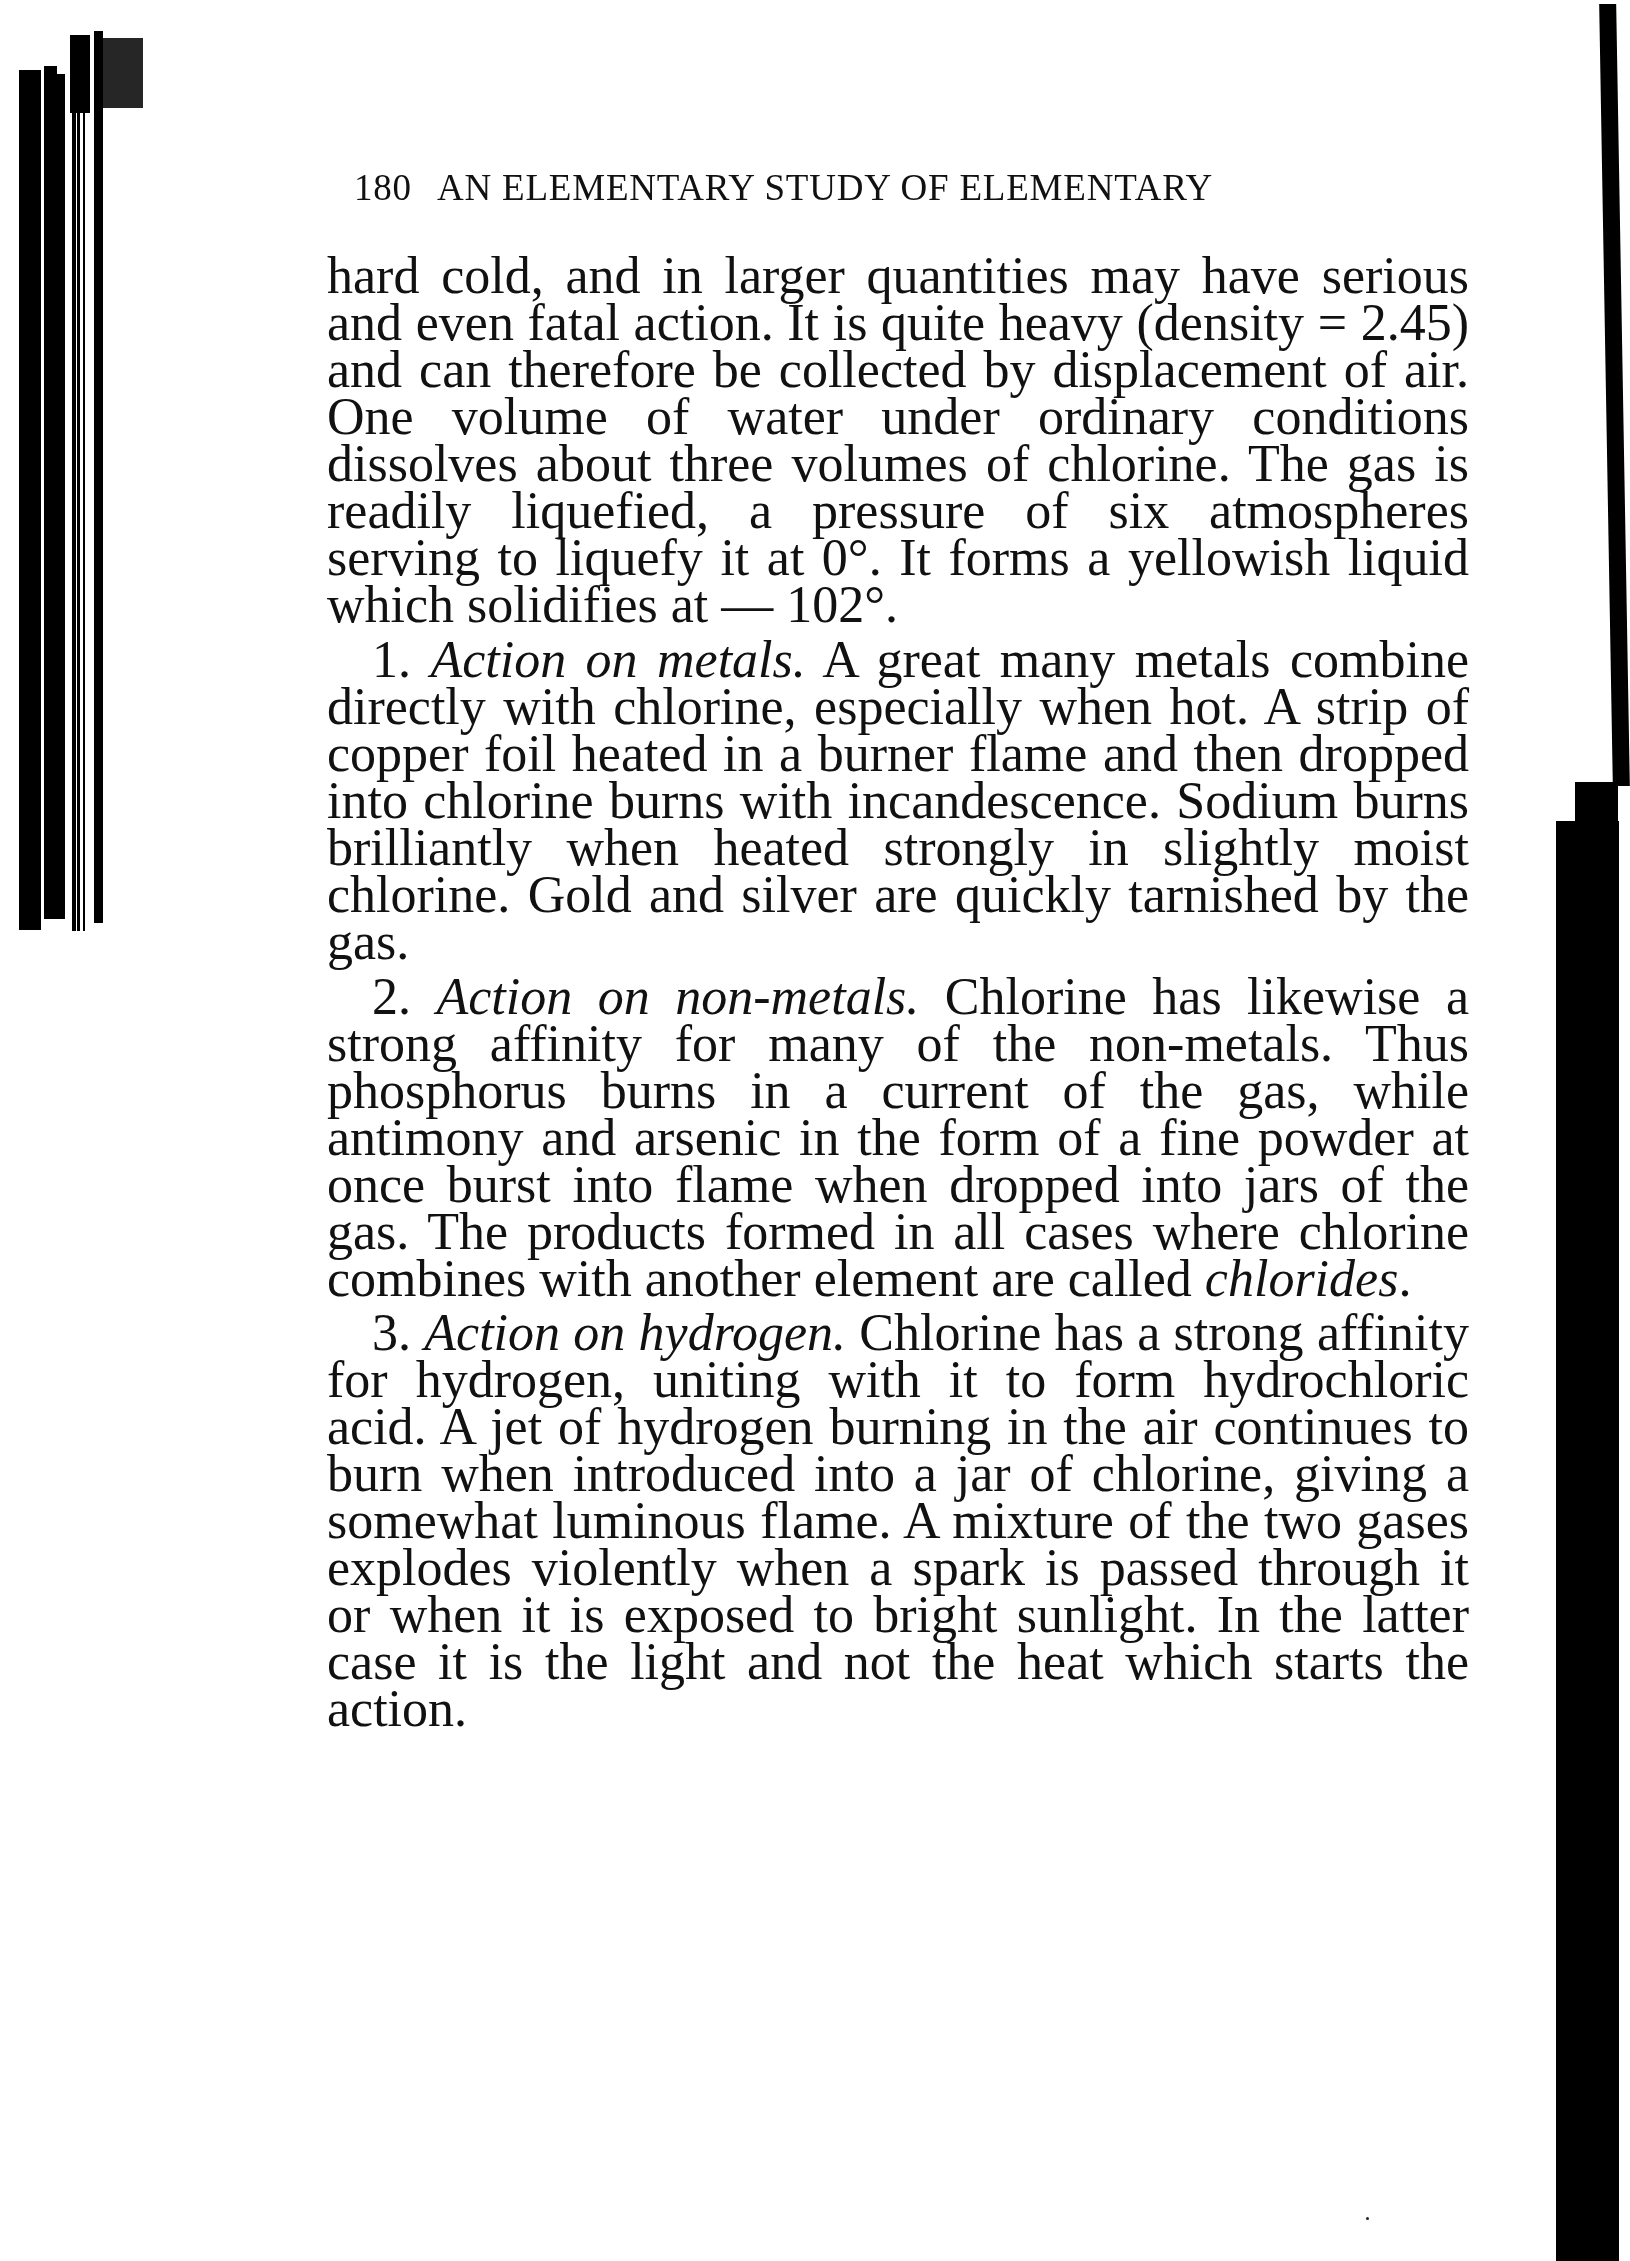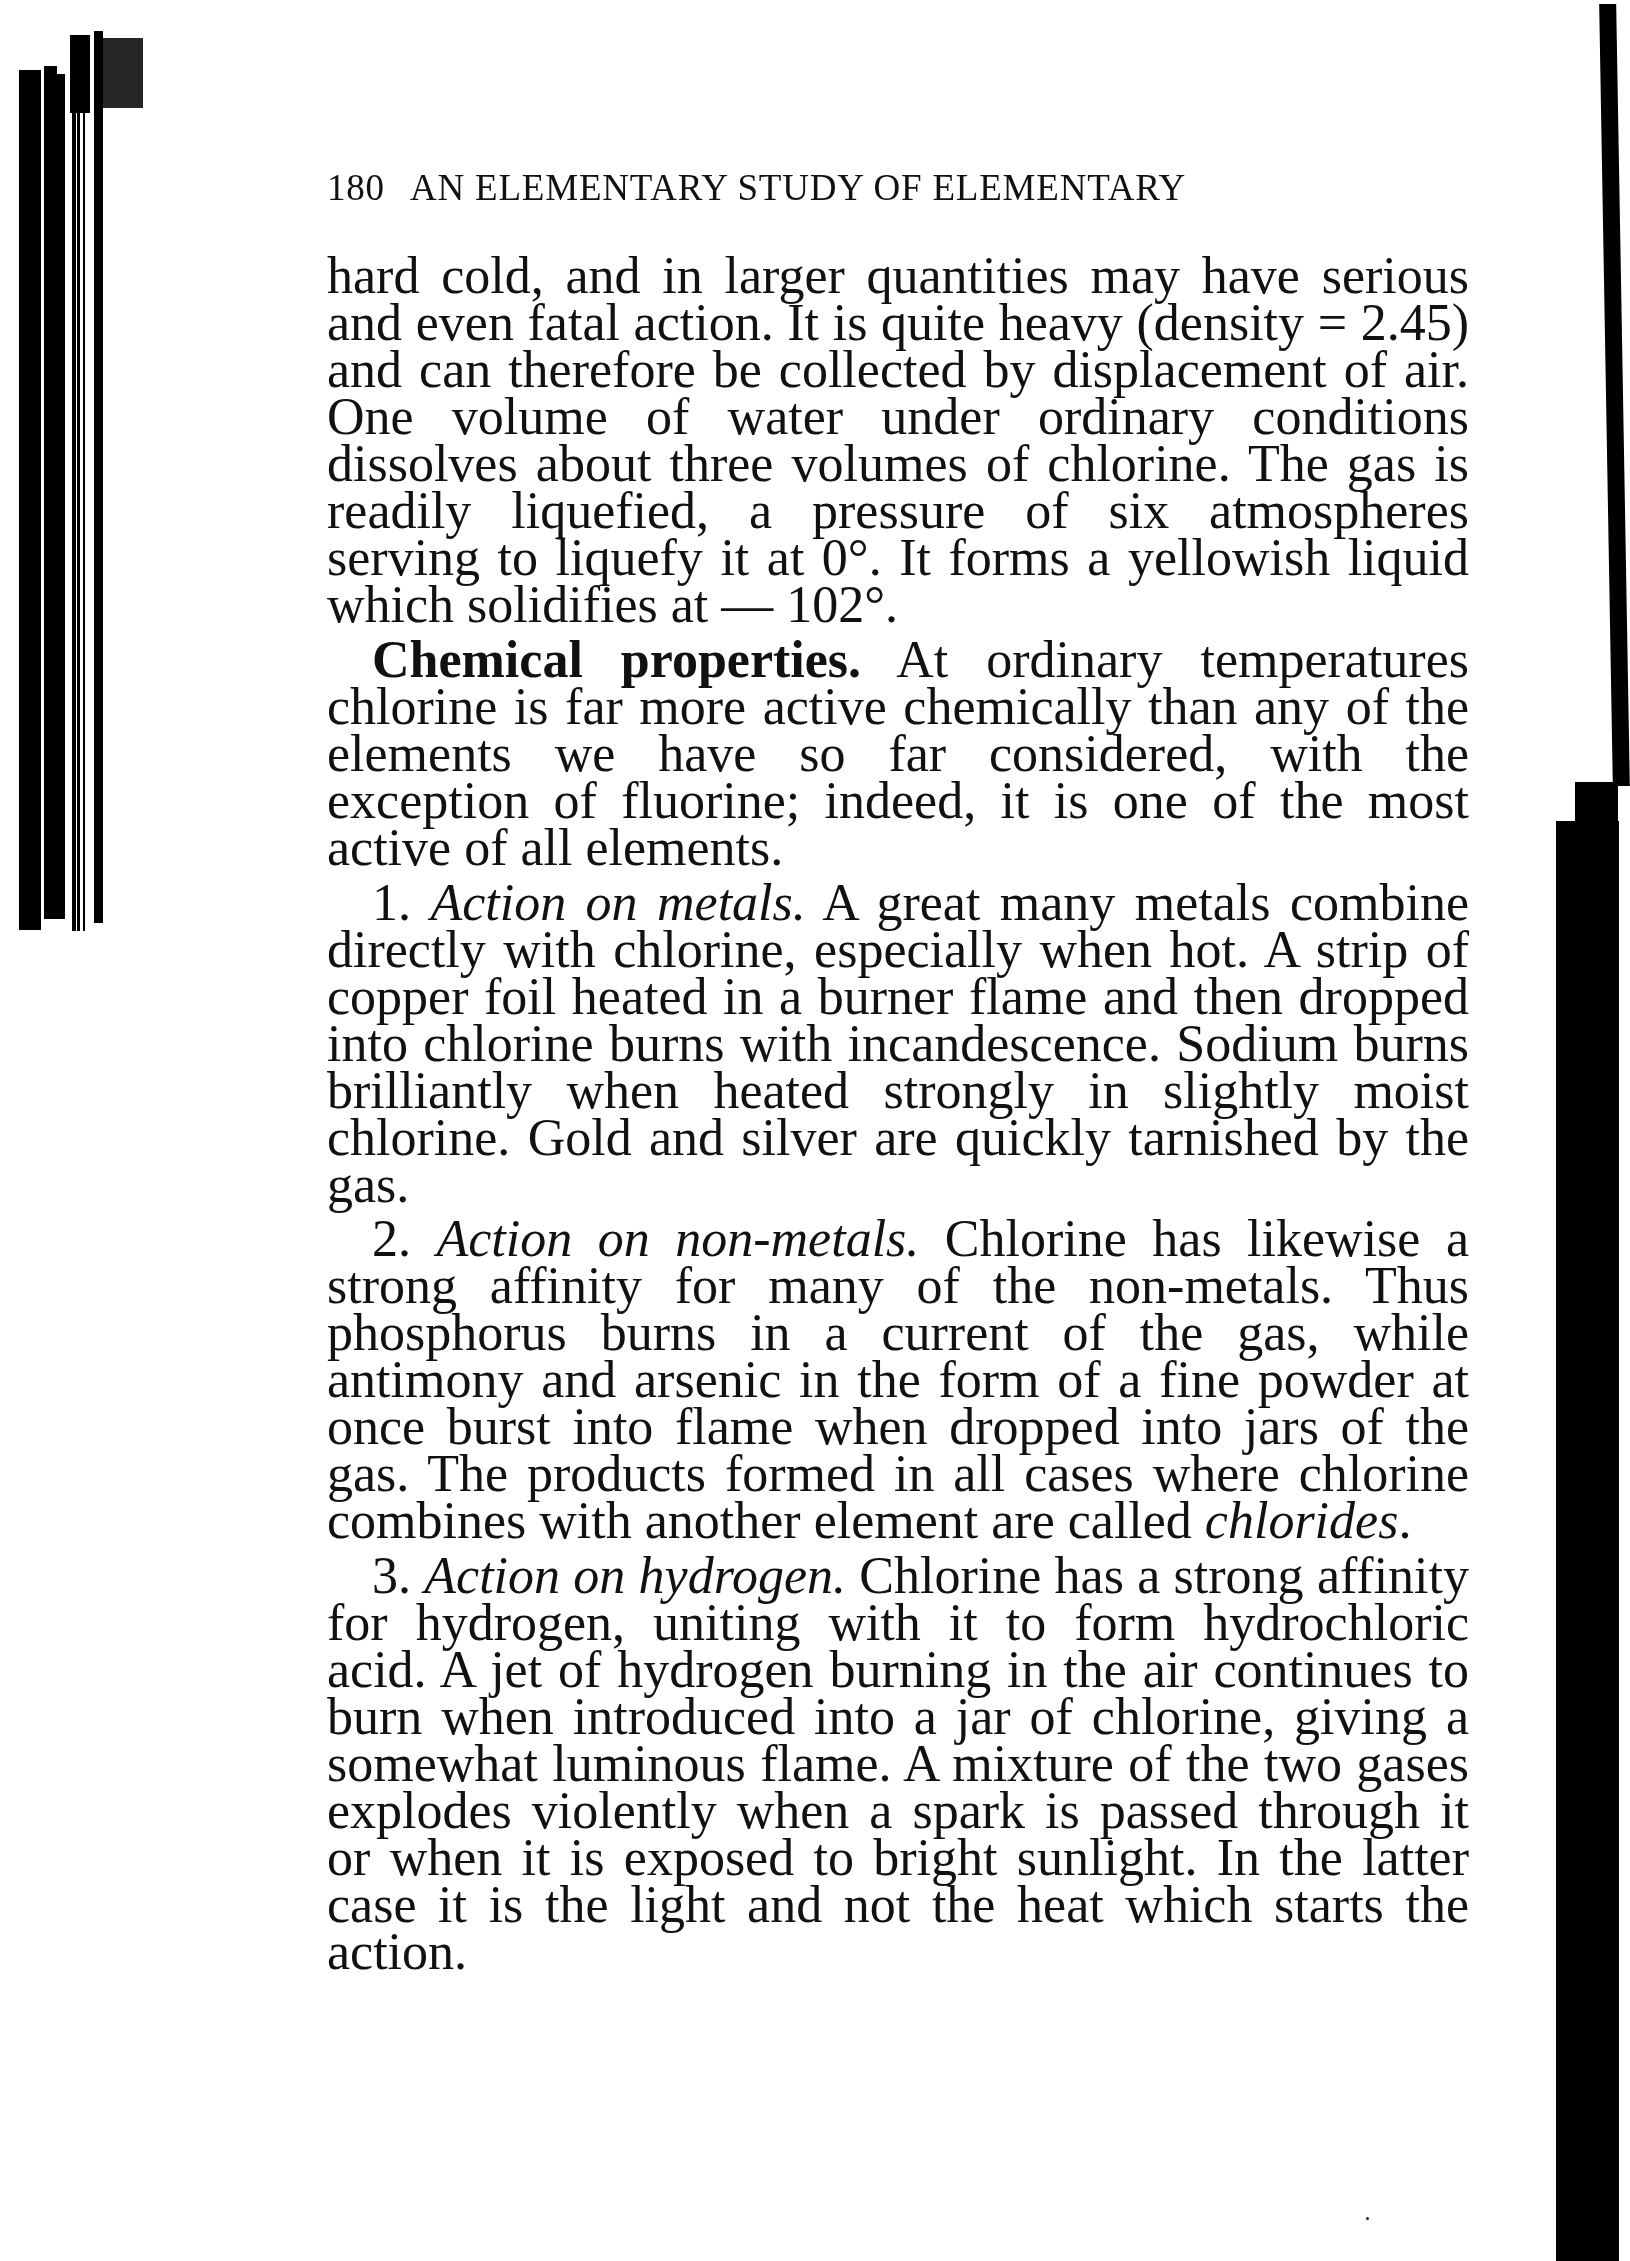--- a/index.html
+++ b/index.html
@@ -14,21 +14,21 @@
   .scan-right .edge { position: absolute; background: #000; }
 
   .page {
     position: absolute; left: 327px; top: 156px; width: 1142px;
     font-family: "Liberation Serif", "DejaVu Serif", serif;
   }
   .running-head {
     font-size: 37px; letter-spacing: 0.8px; height: 63px; line-height: 63px; margin-bottom: 33px;
     white-space: nowrap;
   }
-  .running-head .pageno { margin-right: 17px; }
+  .running-head .pageno { margin-right: 17px; margin-left: 27px; }
   .para {
     font-size: 52px; line-height: 47px; text-align: justify; margin: 0 0 7.8px 0;
     text-align-last: left;
   }
   .para.indent { text-indent: 45px; }
   .bold { font-weight: bold; }
   .ital { font-style: italic; font-family: Liberation Serif, serif; }
   .speck { position: absolute; width: 3.1px; height: 3.1px; background: #222; border-radius: 50%; }
 </style>
 </head>
@@ -55,23 +55,20 @@
 <div class="page">
   <div class="running-head">
     <span class="pageno">180</span>
     <span>AN ELEMENTARY STUDY OF ELEMENTARY</span>
   </div>
 
   <p class="para">
     <span>hard cold, and in larger quantities may have serious and even fatal action. It is quite heavy (density = 2.45) and can therefore be collected by displacement of air. One volume of water under ordinary conditions dissolves about three volumes of chlorine. The gas is readily liquefied, a pressure of six atmospheres serving to liquefy it at 0°. It forms a yellowish liquid which solidifies at — 102°.</span>
   </p>
 
-  <p class="para indent">
-    <span class="bold">Chemical properties.</span><span> At ordinary temperatures chlorine is far more active chemically than any of the elements we have so far considered, with the exception of fluorine; indeed, it is one of the most active of all elements.</span>
-  </p>
 
   <p class="para indent">
     <span>1. </span><span class="ital">Action on metals.</span><span> A great many metals combine directly with chlorine, especially when hot. A strip of copper foil heated in a burner flame and then dropped into chlorine burns with incandescence. Sodium burns brilliantly when heated strongly in slightly moist chlorine. Gold and silver are quickly tarnished by the gas.</span>
   </p>
 
   <p class="para indent">
     <span>2. </span><span class="ital">Action on non-metals.</span><span> Chlorine has likewise a strong affinity for many of the non-metals. Thus phosphorus burns in a current of the gas, while antimony and arsenic in the form of a fine powder at once burst into flame when dropped into jars of the gas. The products formed in all cases where chlorine combines with another element are called </span><span class="ital">chlorides</span><span>.</span>
   </p>
 
   <p class="para indent">

